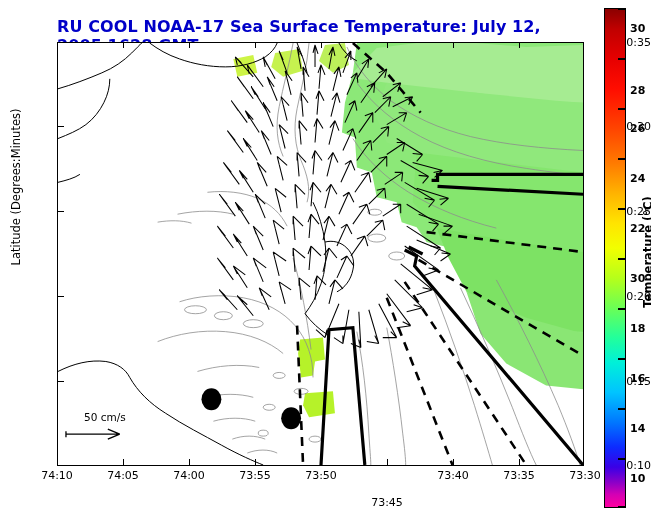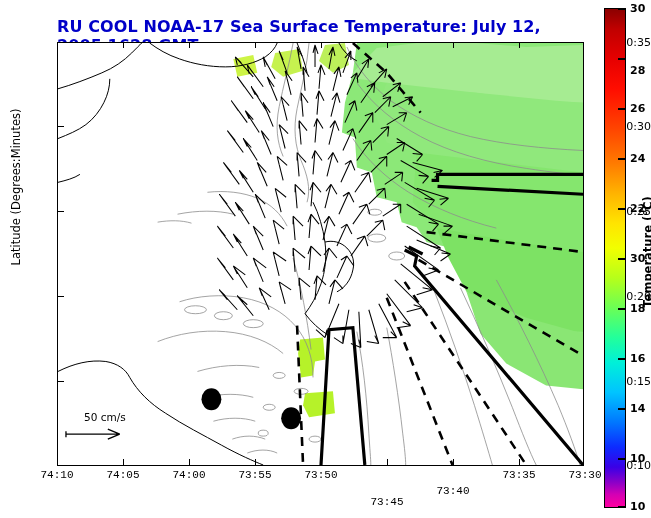--- a/index.html
+++ b/index.html
@@ -14,39 +14,39 @@
   
   #plot{position:absolute;left:57px;top:42px;width:527px;height:424px;
         border:1.4px solid #000;box-sizing:border-box;background:#ffffff;overflow:hidden;}
   #plotsvg{position:absolute;left:0;top:0;width:100%;height:100%;}
 
   .annot{position:absolute;left:6px;top:4px;font-size:10px;color:#0000c8;
          line-height:15px;white-space:nowrap;pointer-events:none;}
 
   
   .ytick{position:absolute;right:0;width:48px;text-align:right;font-size:11px;color:#000;}
-  .xtick{position:absolute;top:0;width:60px;text-align:center;font-size:11px;color:#000;font-family:Liberation Mono, monospace;}
+  .xtick{position:absolute;top:0;width:60px;text-align:center;font-size:11px;color:#000;}
   .ytickmark,.xtickmark{position:absolute;background:#000;}
 
   .ylabel{position:absolute;left:-94px;top:180px;width:220px;text-align:center;
           font-size:11.5px;color:#000;transform:rotate(-90deg);transform-origin:center;}
   .xlabel{position:absolute;left:57px;top:492px;width:527px;text-align:center;
           font-size:11.5px;color:#000;}
 
   
   #cbar{position:absolute;left:604px;top:8px;width:22px;height:500px;
         border:1.2px solid #000;box-sizing:border-box;}
   #cbarfill{position:absolute;left:0;top:0;right:0;bottom:0;
     background:linear-gradient(to bottom,
       #8b0000 0%, #c00000 4%, #e60000 10%, #ff0d00 16%, #ff4400 24%,
       #ff7b00 31%, #ffb300 37%, #ffe400 43%, #f2ff00 48%, #b6ff1a 54%,
       #6bff55 60%, #22ff9b 66%, #00f0d8 71%, #00c4ff 77%, #0077ff 83%,
       #0d2bff 88%, #3a00e6 92%, #8a00c8 95%, #d400b4 97.5%, #ff00a0 100%);}
   .ctick{position:absolute;left:630px;width:21px;text-align:left;
-         font-size:11px;font-weight:bold;color:#000;}
+         font-size:11px;font-weight:bold;color:#000;margin-top:20px;}
   .ctickmark{position:absolute;left:618px;width:8px;height:1.6px;background:#000;}
   .clabel{position:absolute;left:573px;top:245px;width:150px;text-align:center;
           font-size:11.5px;font-weight:bold;color:#000;
           transform:rotate(-90deg);transform-origin:center;}
 
   
   .scaletext{position:absolute;font-size:10.5px;color:#000;}
 </style>
 </head>
 <body>
@@ -305,21 +305,21 @@
   </div>
   <div class="ylabel">Latitude (Degrees:Minutes)</div>
 
   <div>
     <div class="xtick" style="left:27px;top:469px;">74:10</div>
     <div class="xtick" style="left:93px;top:469px;">74:05</div>
     <div class="xtick" style="left:159px;top:469px;">74:00</div>
     <div class="xtick" style="left:225px;top:469px;">73:55</div>
     <div class="xtick" style="left:291px;top:469px;">73:50</div>
     <div class="xtick" style="left:357px;top:480px;margin-top:16px;">73:45</div>
-    <div class="xtick" style="left:423px;top:485px;">73:40</div>
+    <div class="xtick" style="left:423px;top:469px;">73:40</div>
     <div class="xtick" style="left:489px;top:469px;">73:35</div>
     <div class="xtick" style="left:555px;top:469px;">73:30</div>
 
     <div class="xtickmark" style="left:57px;top:459px;width:1.4px;height:7px;"></div>
     <div class="xtickmark" style="left:123px;top:459px;width:1.4px;height:7px;"></div>
     <div class="xtickmark" style="left:189px;top:459px;width:1.4px;height:7px;"></div>
     <div class="xtickmark" style="left:255px;top:459px;width:1.4px;height:7px;"></div>
     <div class="xtickmark" style="left:321px;top:459px;width:1.4px;height:7px;"></div>
     <div class="xtickmark" style="left:387px;top:459px;width:1.4px;height:7px;"></div>
     <div class="xtickmark" style="left:453px;top:459px;width:1.4px;height:7px;"></div>

